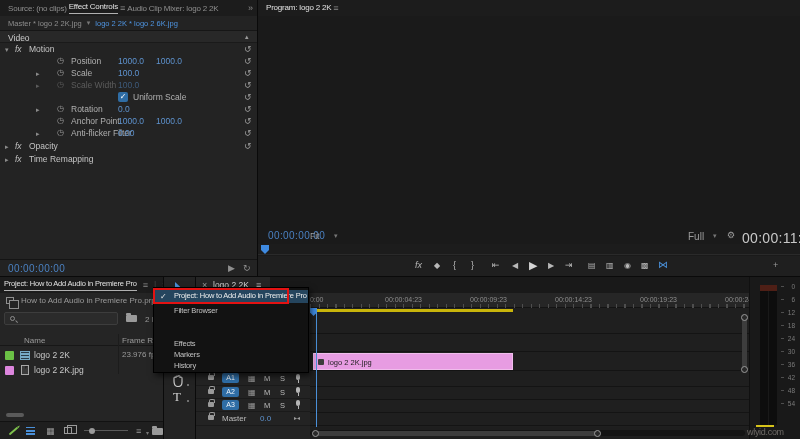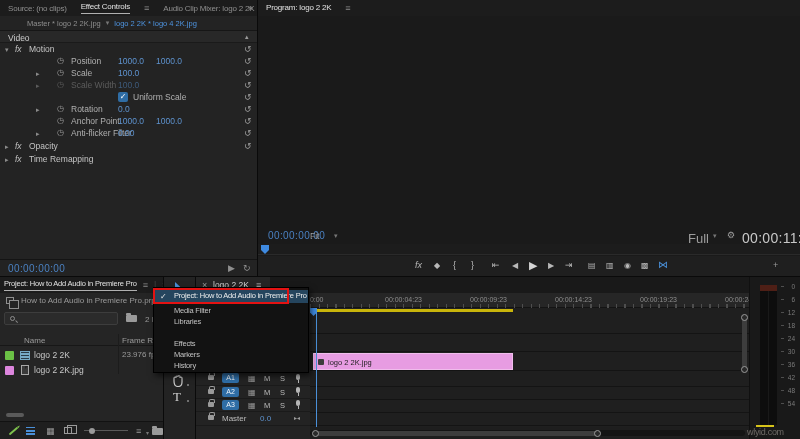--- a/index.html
+++ b/index.html
@@ -6,21 +6,21 @@
   html,body { background:#000; }
   #root {
     position: relative; width: 800px; height: 439px; overflow: hidden;
     background: #0a0a0a;
     font-family: "Liberation Sans", "DejaVu Sans", sans-serif;
     font-size: 9px; color: #b8b8b8; cursor: default;
     -webkit-font-smoothing: antialiased;
   }
   .panel { position: absolute; background: #232323; overflow: hidden; }
   .tabbar { position: absolute; left:0; right:0; top:0; height:16px; background:#1c1c1c;
-            display:flex; align-items:center; gap:14px; padding:0 8px; white-space:nowrap; overflow:hidden; }
+            display:flex; align-items:center; gap:2px; padding:0 8px; white-space:nowrap; overflow:hidden; }
   .tab { color:#8f8f8f; font-size:8px; letter-spacing:-0.2px; }
   .tab.active { color:#e2e2e2; border-bottom:1px solid #b0b0b0; padding-bottom:2px; }
   .menu-glyph { color:#8a8a8a; font-size:9px; }
   .abs { position:absolute; }
 
   
   #ec { left:0; top:0; width:257px; height:276px; }
   #ec .subtabs { position:absolute; left:0; top:16px; right:0; height:15px; background:#232323;
                  border-bottom:1px solid #161616; display:flex; align-items:center; gap:5px; padding:0 8px;
                  font-size:7.5px; white-space:nowrap; overflow:hidden;}
@@ -161,23 +161,23 @@
     <div class="tabbar">
       <span class="tab">Source: (no clips)</span>
       <span class="tab active">Effect Controls</span>
       <span class="menu-glyph">≡</span>
       <span class="tab">Audio Clip Mixer: logo 2 2K</span>
 
     </div>
     <span class="abs menu-glyph" style="right:4px; top:3px;">»</span>
 
     <div class="subtabs">
-      <span style="color:#8e8e8e;margin-left:19px;">Master * logo 2 2K.jpg</span>
+      <span style="color:#8e8e8e;">Master * logo 2 2K.jpg</span>
       <span style="color:#777;font-size:7px;">▾</span>
-      <span style="color:#4e94e0;">logo 2 2K * logo 4 2K.jpg</span>
+      <span style="color:#4e94e0;">logo 2 2K * logo 2 6K.jpg</span>
     </div>
 
     <div class="videohdr">
       <span class="abs" style="left:8px; top:2px;">Video</span>
       <span class="abs" style="left:245px; top:2px; color:#9a9a9a; font-size:7px;">▴</span>
     </div>
 
     <div class="ec-row" style="top:44px;">
       <span class="d1">▾</span>
       <span class="fxg">fx</span>
@@ -252,21 +252,21 @@
 
   <div id="prog" class="panel">
     <div class="tabbar">
       <span class="tab active" style="border-bottom:none;">Program: logo 2 2K</span>
       <span class="menu-glyph">≡</span>
     </div>
     <div class="ctrlrow">
       <span class="abs tc-blue" style="left:10px; top:2px;">00:00:00:00</span>
       <span class="abs" style="left:52px; top:3px; color:#9c9c9c; font-size:8.5px;">Fit</span>
       <span class="abs" style="left:76px; top:4px; color:#777; font-size:7px;">▾</span>
-      <span class="abs" style="left:430px; top:3px; color:#9c9c9c; font-size:13px;">Full</span>
+      <span class="abs" style="left:430px; top:3px; color:#9c9c9c; font-size:10px;">Full</span>
       <span class="abs" style="left:455px; top:4px; color:#777; font-size:7px;">▾</span>
       <span class="abs" style="left:469px; top:2px; color:#9c9c9c; font-size:9px;">⚙</span>
       <span class="abs" style="left:484px; top:2px; color:#c8c8c8; font-size:14px; letter-spacing:0.3px;">00:00:11:23</span>
     </div>
     <div class="seekrow">
       <span class="ph-marker" style="left:3px; top:1px;"></span>
     </div>
     <div class="transport">
       <span class="ticon" style="left:157px; font-style:italic;">fx</span>
       <span class="ticon small" style="left:176px;">◆</span>
@@ -452,24 +452,21 @@
       <span class="ylevel"></span>
     </div>
   </div>
 
   <div id="menu">
     <div class="mitem sel" style="top:2px;">
       <span class="chk">✓</span>
       <span class="mlbl">Project: How to Add Audio in Premiere Pro</span>
     </div>
     <div class="mitem" style="top:17px;">
-        <span class="mlbl">Media Filter</span>
-      </div>
-    <div class="mitem" style="top:28px;">
-        <span class="mlbl">Libraries</span>
+        <span class="mlbl">Filter Browser</span>
       </div>
     <div class="mitem" style="top:50px;">
         <span class="mlbl">Effects</span>
       </div>
     <div class="mitem" style="top:61px;">
         <span class="mlbl">Markers</span>
       </div>
     <div class="mitem" style="top:72px;">
         <span class="mlbl">History</span>
       </div>

